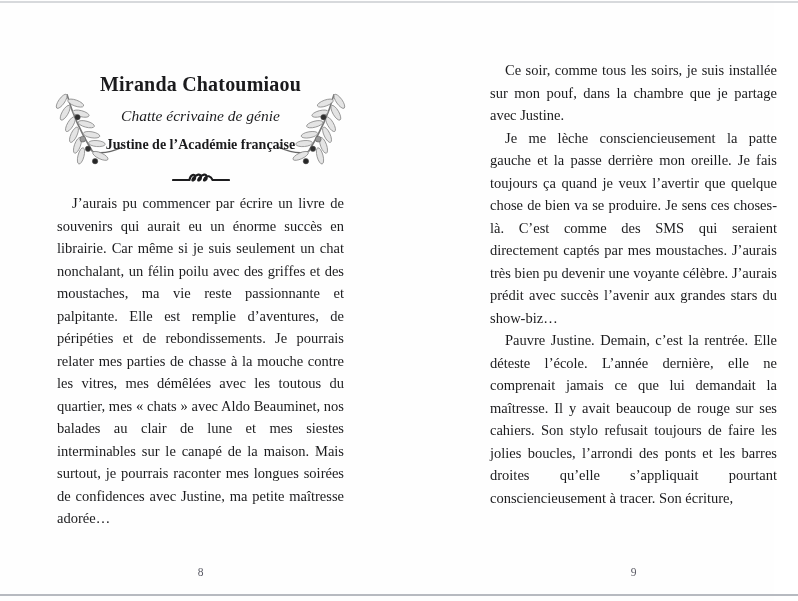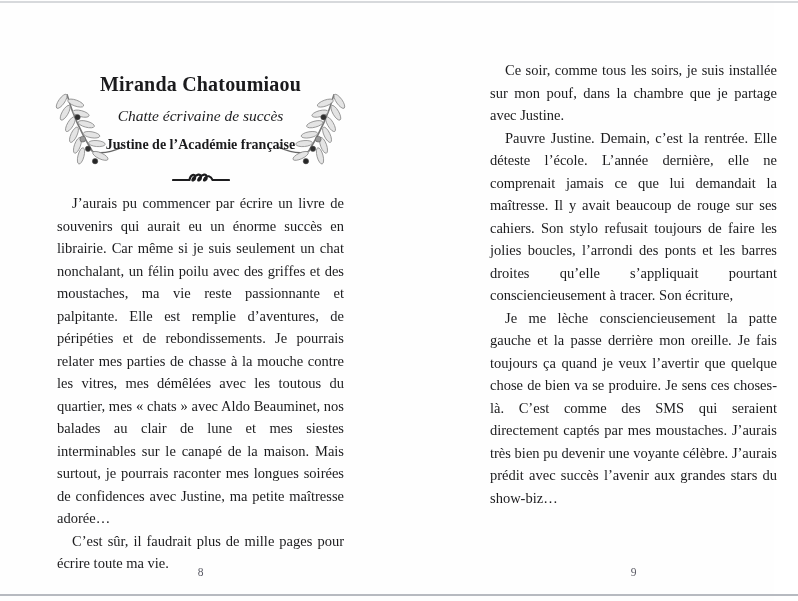--- a/index.html
+++ b/index.html
@@ -159,41 +159,40 @@
         <g stroke="#555555" stroke-width="0.6">
           <circle cx="46" cy="30" r="3.1" fill="#2e2e2e"></circle>
           <circle cx="52" cy="55" r="3.3" fill="#9a9a9a"></circle>
           <circle cx="58" cy="66" r="3.1" fill="#303030"></circle>
           <circle cx="66" cy="80" r="3.1" fill="#262626"></circle>
         </g>
       </svg>
     </span>
 
     <div class="author-name">Miranda Chatoumiaou</div>
-    <div class="author-subtitle">Chatte écrivaine de succès</div>
+    <div class="author-subtitle">Chatte écrivaine de génie</div>
     <div class="author-affiliation">Justine de l’Académie française</div>
 
     <div class="divider">
       <svg width="58" height="16" viewBox="0 0 60 16" xmlns="http://www.w3.org/2000/svg">
         <path d="M1 9 H18 C19 3 24 2 24 6 C24 10 19 11 22 7 C25 3 30 2 30 6 C30 10 25 11 28 7 C31 3 36 2 36 6 C36 10 31 11 34 7 C36.5 4 40 4.5 42 9 H59" fill="none" stroke="#1d1d1f" stroke-width="2.2" stroke-linecap="round"></path>
       </svg>
     </div>
 
     <div class="body-text body-left">
       <p>J’aurais pu commencer par écrire un livre de souvenirs qui aurait eu un énorme succès en librairie. Car même si je suis seulement un chat nonchalant, un félin poilu avec des griffes et des moustaches, ma vie reste passionnante et palpitante. Elle est remplie d’aventures, de péripéties et de rebondissements. Je pourrais relater mes parties de chasse à la mouche contre les vitres, mes démêlées avec les toutous du quartier, mes « chats » avec Aldo Beauminet, nos balades au clair de lune et mes siestes interminables sur le canapé de la maison. Mais surtout, je pourrais raconter mes longues soirées de confidences avec Justine, ma petite maîtresse adorée…</p>
-      <p>C’est sûr, il faudrait plus de mille pages pour écrire toute ma vie.</p>
     </div>
 
     <div class="page-number">8</div>
   </div>
 
   <div class="page page-right">
     <div class="body-text body-right">
       <p>Ce soir, comme tous les soirs, je suis installée sur mon pouf, dans la chambre que je partage avec Justine.</p>
+      <p>Je me lèche consciencieusement la patte gauche et la passe derrière mon oreille. Je fais toujours ça quand je veux l’avertir que quelque chose de bien va se produire. Je sens ces choses-là. C’est comme des SMS qui seraient directement captés par mes moustaches. J’aurais très bien pu devenir une voyante célèbre. J’aurais prédit avec succès l’avenir aux grandes stars du show-biz…</p>
       <p>Pauvre Justine. Demain, c’est la rentrée. Elle déteste l’école. L’année dernière, elle ne comprenait jamais ce que lui demandait la maîtresse. Il y avait beaucoup de rouge sur ses cahiers. Son stylo refusait toujours de faire les jolies boucles, l’arrondi des ponts et les barres droites qu’elle s’appliquait pourtant consciencieusement à tracer. Son écriture,</p>
-      <p>Je me lèche consciencieusement la patte gauche et la passe derrière mon oreille. Je fais toujours ça quand je veux l’avertir que quelque chose de bien va se produire. Je sens ces choses-là. C’est comme des SMS qui seraient directement captés par mes moustaches. J’aurais très bien pu devenir une voyante célèbre. J’aurais prédit avec succès l’avenir aux grandes stars du show-biz…</p>
     </div>
 
     <div class="page-number">9</div>
   </div>
 
   <div class="edge edge-bottom"></div>
 </div>
 
 </body></html>

